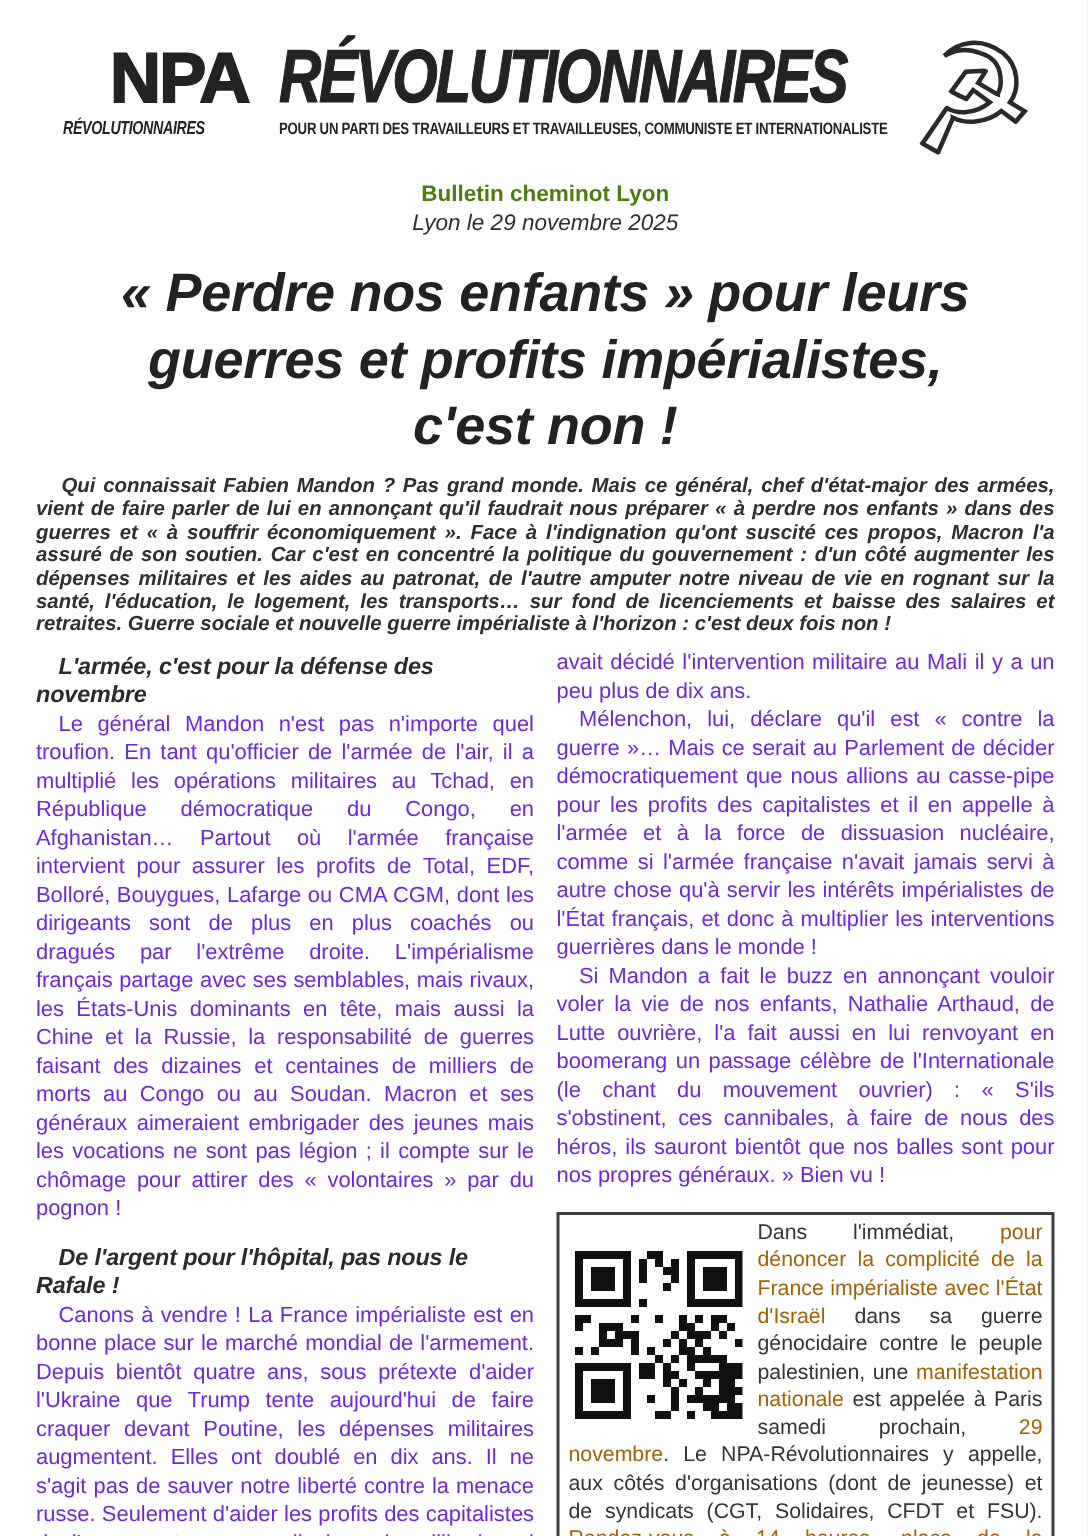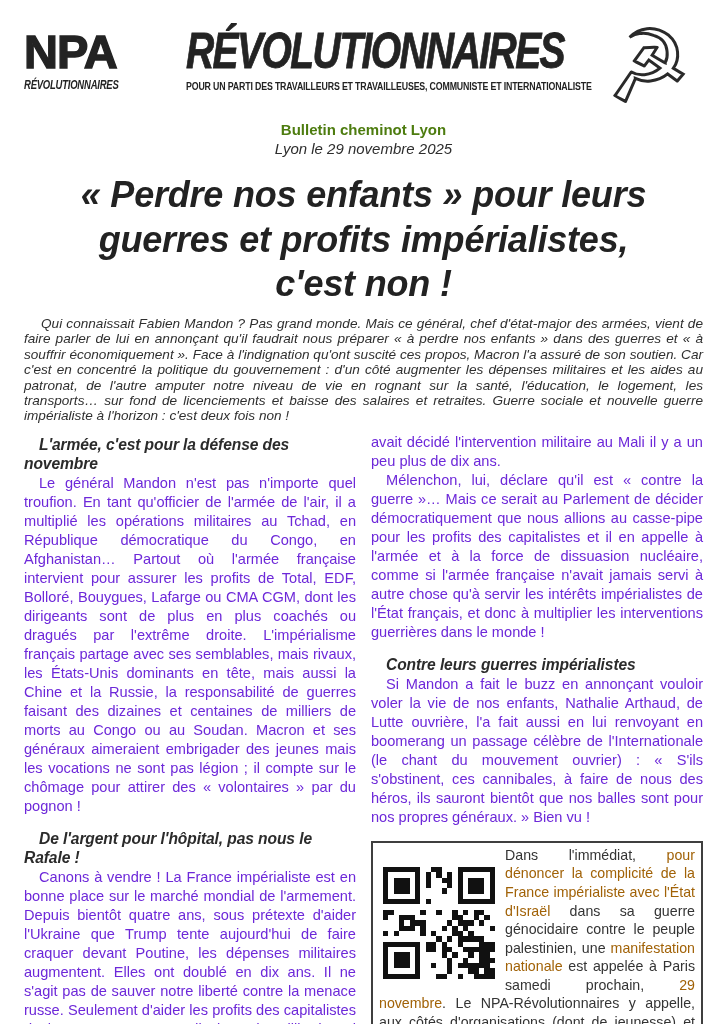--- a/index.html
+++ b/index.html
@@ -9,21 +9,21 @@
     margin:0 auto;
     background:#ffffff;
     box-sizing:border-box;
     padding:14px 22px 0 24px;
     overflow:hidden;
     font-family:"Liberation Sans","DejaVu Sans",sans-serif;
     color:#3d3d3d;
   }
   
   .mast{display:flex;align-items:flex-start;}
-  .npa-block{width:142px;flex:none;padding-top:16px;text-align:left;}
+  .npa-block{width:142px;flex:none;padding-top:16px;text-align:right;}
   .npa{
     font-size:47px;font-weight:bold;line-height:.95;color:#232323;
     letter-spacing:-1px;-webkit-text-stroke:1.4px #232323;
   }
   .npa-sub{
     font-size:12.5px;font-weight:bold;font-style:italic;color:#232323;
     white-space:nowrap;display:inline-block;transform:scaleX(.76);transform-origin:left;
     letter-spacing:-.3px;margin-top:3px;
   }
   .mast-center{flex:1;padding:14px 0 0 20px;min-width:0;}
@@ -49,21 +49,21 @@
   .bulletin{line-height:19px;text-align:center;font-size:15px;font-weight:bold;color:#4d7c0f;margin-top:2px;}
   .dateline{text-align:center;font-size:15px;font-style:italic;color:#2e2e2e;line-height:19px;}
   
   .headline{
     font-size:36px;font-weight:bold;font-style:italic;color:#222;
     text-align:center;line-height:1.24;max-width:608px;
     margin:15px auto 9px auto;letter-spacing:-.2px;
   }
   
   .intro{
-    font-size:13.6px;font-weight:normal;font-style:italic;color:#2f2f2f;
+    font-size:13.6px;font-weight:bold;font-style:italic;color:#2f2f2f;
     line-height:15.4px;text-align:justify;text-indent:17px;margin:0 0 9px 0;
   }
   
   .cols{display:flex;gap:15px;}
   .col{width:50%;min-width:0;}
   .col p{
     font-size:14.6px;line-height:19px;text-align:justify;
     text-indent:15px;margin:0;color:#6d28d9;
   }
   .col p.cont{text-indent:0;}
@@ -120,21 +120,20 @@
 
       <h2>De l'argent pour l'hôpital, pas nous le Rafale !</h2>
       <p>Canons à vendre ! La France impérialiste est en bonne place sur le marché mondial de l'armement. Depuis bientôt quatre ans, sous prétexte d'aider l'Ukraine que Trump tente aujourd'hui de faire craquer devant Poutine, les dépenses militaires augmentent. Elles ont doublé en dix ans. Il ne s'agit pas de sauver notre liberté contre la menace russe. Seulement d'aider les profits des capitalistes de l'armement, par ces dizaines de milliards qui vont dans leurs caisses. Macron vient de promettre 100 Rafale à Zelensky, pour les profits de Dassault qui n'en produira probablement pas tant, mais il y aura des retombées en dividendes sur la mort.</p>
 
     </div>
 
     <div class="col">
       <p class="cont">avait décidé l'intervention militaire au Mali il y a un peu plus de dix ans.</p>
       <p>Mélenchon, lui, déclare qu'il est « contre la guerre »… Mais ce serait au Parlement de décider démocratiquement que nous allions au casse-pipe pour les profits des capitalistes et il en appelle à l'armée et à la force de dissuasion nucléaire, comme si l'armée française n'avait jamais servi à autre chose qu'à servir les intérêts impérialistes de l'État français, et donc à multiplier les interventions guerrières dans le monde !</p>
 
-      <h2>Contre leurs guerres impérialistes</h2>
       <p>Si Mandon a fait le buzz en annonçant vouloir voler la vie de nos enfants, Nathalie Arthaud, de Lutte ouvrière, l'a fait aussi en lui renvoyant en boomerang un passage célèbre de l'Internationale (le chant du mouvement ouvrier) : « S'ils s'obstinent, ces cannibales, à faire de nous des héros, ils sauront bientôt que nos balles sont pour nos propres généraux. » Bien vu !</p>
 
       <div class="box">
         <p>
           <span class="qr">
               <svg viewBox="0 0 21 21" shape-rendering="crispEdges" fill="#111">
                 <rect x="9" y="0" width="1" height="1"></rect>
                 <rect x="10" y="0" width="1" height="1"></rect>
                 <rect x="8" y="1" width="1" height="1"></rect>
                 <rect x="10" y="1" width="1" height="1"></rect>

